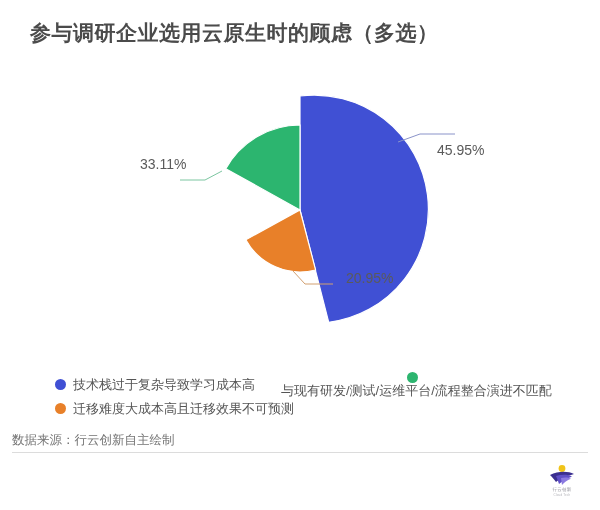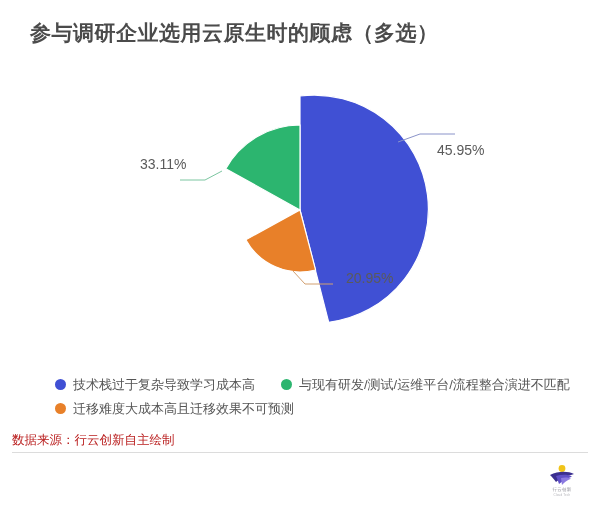--- a/index.html
+++ b/index.html
@@ -53,39 +53,39 @@
     display: flex;
     align-items: center;
     height: 21px;
     margin-bottom: 3px;
   }
   .legend-item {
     display: flex;
     align-items: center;
     white-space: nowrap;
   }
-  .legend-item + .legend-item { margin-left: 26px; }
+  .legend-item + .legend-item { margin-left: 26px; flex-direction: column; }
   .legend-dot {
     width: 11px; height: 11px;
     border-radius: 50%;
     flex: 0 0 auto;
     margin-right: 7px;
   }
   .legend-text {
     font-size: 13px;
     color: #555555;
     line-height: 15px;
   }
 
   
   .source-line {
     position: absolute;
     left: 12px; top: 432px;
     font-size: 12.5px;
-    color: #b91c1c;
+    color: #737373;
     white-space: nowrap;
   }
   .divider {
     position: absolute;
     left: 12px; top: 452px;
     width: 576px; height: 1px;
     background: #dcdcdc;
   }
   .company-line {
     position: absolute;

